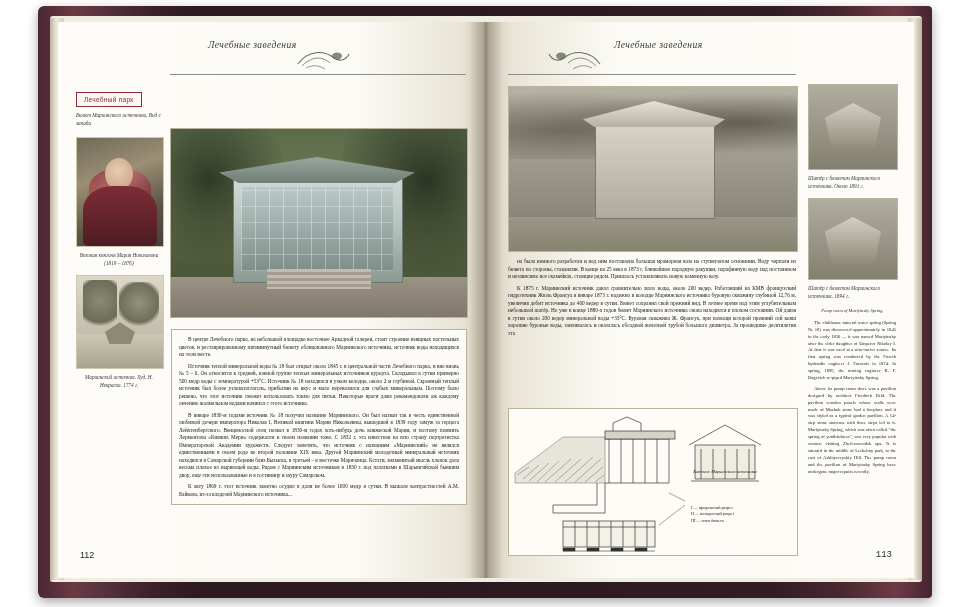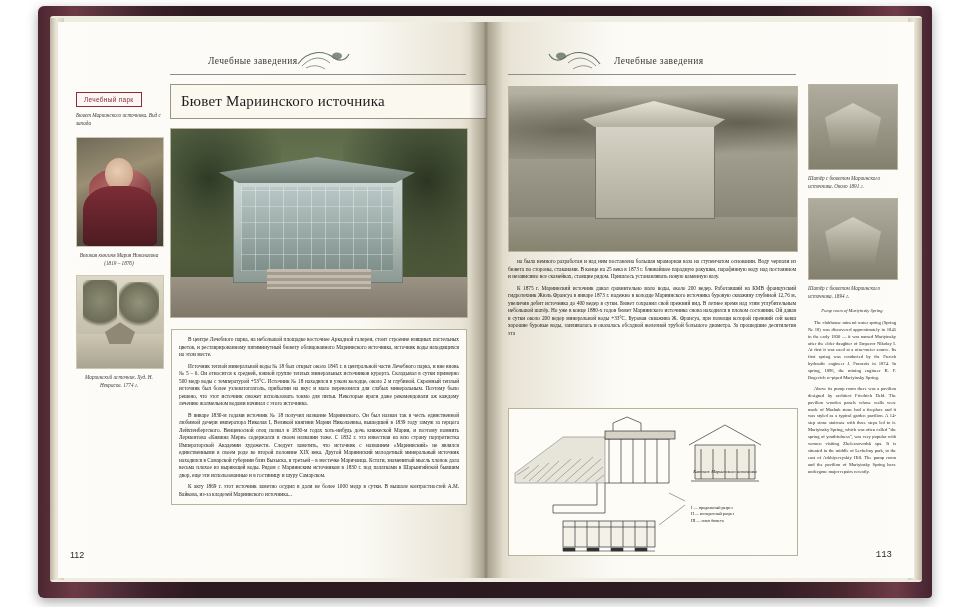--- a/index.html
+++ b/index.html
@@ -71,21 +71,22 @@
     left: 50%; top: 0;
     width: 34px; height: 556px;
     transform: translateX(-50%);
     background: linear-gradient(90deg, rgba(90,80,60,0.0) 0%, rgba(90,80,60,0.30) 42%, rgba(60,52,38,0.45) 50%, rgba(90,80,60,0.30) 58%, rgba(90,80,60,0) 100%);
     pointer-events: none;
     z-index: 30;
   }
   
   .runhead {
     position: absolute;
-    top: 34px;
+    top: 18px;
+    font-style: italic;
     font-size: 9.5px;
     color: #3b3b3b;
     letter-spacing: .4px;
   }
   .runhead.l { left: 150px; }
   .runhead.r { left: 128px; }
   .vignette {
     position: absolute; top: 22px;
     width: 58px; height: 28px;
     color: #4a5a4a;
@@ -98,21 +99,21 @@
     height: 1px;
     background: #8d8d8d;
   }
   .folio {
     position: absolute;
     bottom: 18px;
     font-size: 9px;
     color: #2b2b2b;
     font-family: "Liberation Sans", sans-serif;
   }
-  .folio.l { left: 12px; text-align: center; }
+  .folio.l { left: 22px; text-align: center; }
   .folio.r { right: 22px; font-family: Liberation Mono, monospace; }
 
   
   .l-sidebar {
     position: absolute;
     left: 18px; top: 66px;
     width: 86px;
   }
   .chapter-tag {
     display: inline-block;
@@ -376,23 +377,20 @@
 
         <div class="engraving">
           <div class="tree"></div>
           <div class="tree2"></div>
           <div class="ground"></div>
           <div class="pavilion"></div>
         </div>
         <div class="caption center">Мариинский источник. Худ. Н. Некрасов. 1774 г.</div>
       </div>
 
-      <div class="title-box">
-        <h1>Бювет Мариинского источника</h1>
-      </div>
 
       <div class="main-photo">
         <div class="mp-sky"></div>
         <div class="mp-foliage-l"></div>
         <div class="mp-foliage-r"></div>
         <div class="mp-path"></div>
         <div class="mp-pavilion"></div>
         <div class="mp-glass"></div>
         <div class="mp-roof"></div>
         <div class="mp-steps"></div>

